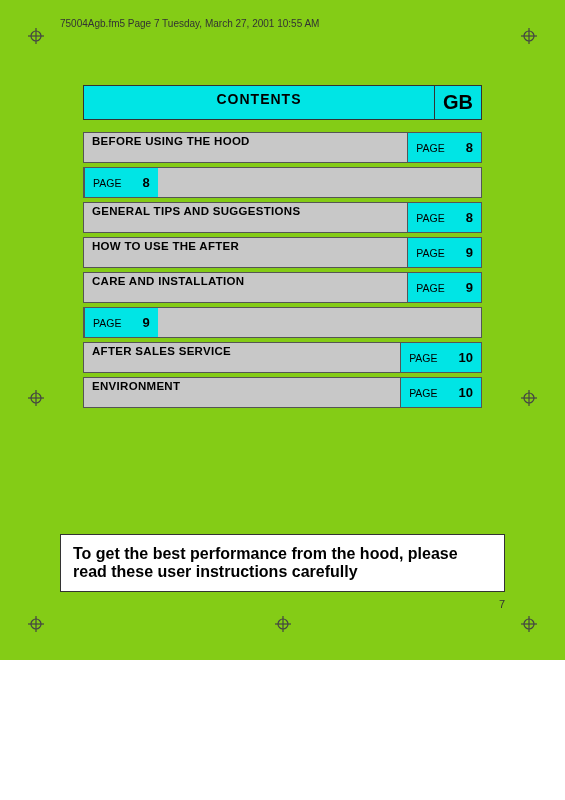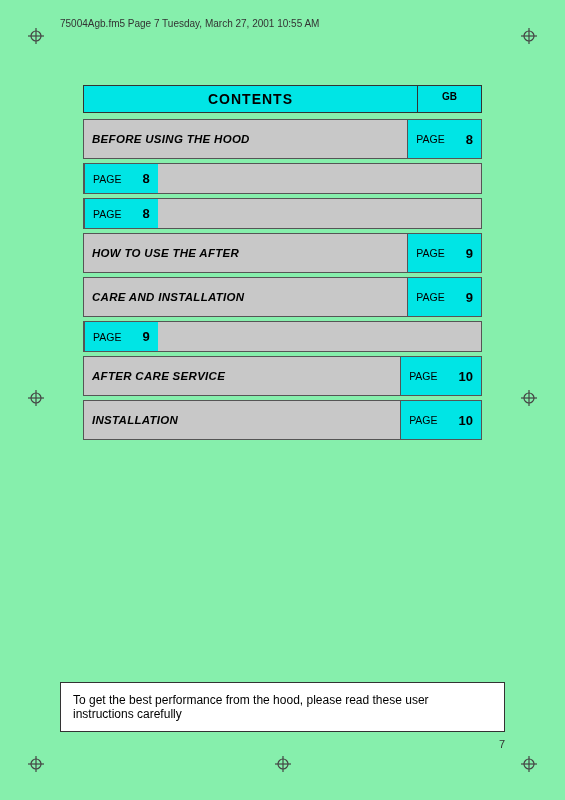--- a/index.html
+++ b/index.html
@@ -8,22 +8,22 @@
       width: 565px;
       height: 800px;
       background: #ffffff;
       font-family: Arial, Helvetica, sans-serif;
       position: relative;
       overflow: hidden;
     }
 
     .page-container {
       width: 565px;
-      height: 800px;
-      background: #86efac;
+      height: 660px;
+      background: #84cc16;
       position: relative;
     }
 
     
     .header-row {
       position: absolute;
       top: 18px;
       left: 60px;
       right: 20px;
       font-size: 10px;
@@ -47,39 +47,39 @@
       top: 85px;
       left: 83px;
       right: 83px;
       width: 399px;
     }
 
     
     .contents-row {
       display: flex;
       align-items: stretch;
-      margin-bottom: 6px;
+      margin-bottom: 12px;
       border: 1.5px solid #333;
     }
 
     .contents-title {
       background: #00e5e5;
       flex: 1;
       text-align: center;
       font-size: 14px;
       font-weight: 900;
       color: #000;
       padding: 5px 8px;
       letter-spacing: 1px;
     }
 
     .gb-badge {
       background: #00e5e5;
-      padding: 5px 24px;
-      font-size: 10px;
+      padding: 5px 8px;
+      font-size: 20px;
       font-weight: 900;
       color: #000;
       border-left: 1.5px solid #333;
       min-width: 38px;
       text-align: left;
     }
 
     
     .toc-row {
       display: flex;
@@ -87,23 +87,22 @@
       margin-bottom: 4px;
       border: 1.5px solid #555;
       background: #c8c8c8;
     }
 
     .toc-label {
       flex: 1;
       font-size: 11.5px;
       font-weight: 900;
       color: #000;
-      padding: 13px 8px;
+      padding: 2px 8px;
       letter-spacing: 0.3px;
-      font-style: italic;
     }
 
     .toc-page {
       background: #00e5e5;
       padding: 7px 8px;
       font-size: 11.5px;
       font-weight: 700;
       color: #000;
       min-width: 68px;
       text-align: right;
@@ -126,23 +125,24 @@
     }
 
     
     .bottom-note {
       position: absolute;
       bottom: 68px;
       left: 60px;
       right: 60px;
       border: 1.5px solid #333;
       padding: 10px 12px;
-      font-size: 12px;
+      font-size: 16px;
       color: #000;
       background: #fff;
+      font-weight: bold;
     }
 
     
     .page-number {
       position: absolute;
       bottom: 50px;
       right: 60px;
       font-size: 11px;
       color: #333;
     }
@@ -191,20 +191,21 @@
             <span class="page-num">8</span>
           </div>
         </div>
         <div class="toc-row">
           <div class="toc-page">
             <span class="page-label">PAGE</span>
             <span class="page-num">8</span>
           </div>
         </div>
         <div class="toc-row">
+          <div class="toc-label">GENERAL TIPS AND SUGGESTIONS</div>
           <div class="toc-page">
             <span class="page-label">PAGE</span>
             <span class="page-num">8</span>
           </div>
         </div>
         <div class="toc-row">
           <div class="toc-label">HOW TO USE THE AFTER</div>
           <div class="toc-page">
             <span class="page-label">PAGE</span>
             <span class="page-num">9</span>
@@ -217,28 +218,28 @@
             <span class="page-num">9</span>
           </div>
         </div>
         <div class="toc-row">
           <div class="toc-page">
             <span class="page-label">PAGE</span>
             <span class="page-num">9</span>
           </div>
         </div>
         <div class="toc-row">
-          <div class="toc-label">AFTER CARE SERVICE</div>
+          <div class="toc-label">AFTER SALES SERVICE</div>
           <div class="toc-page">
             <span class="page-label">PAGE</span>
             <span class="page-num">10</span>
           </div>
         </div>
         <div class="toc-row">
-          <div class="toc-label">INSTALLATION</div>
+          <div class="toc-label">ENVIRONMENT</div>
           <div class="toc-page">
             <span class="page-label">PAGE</span>
             <span class="page-num">10</span>
           </div>
         </div>
       </div>
 
   </div>
 
   <div class="corner-mark" style="top:390px; left:28px;">

